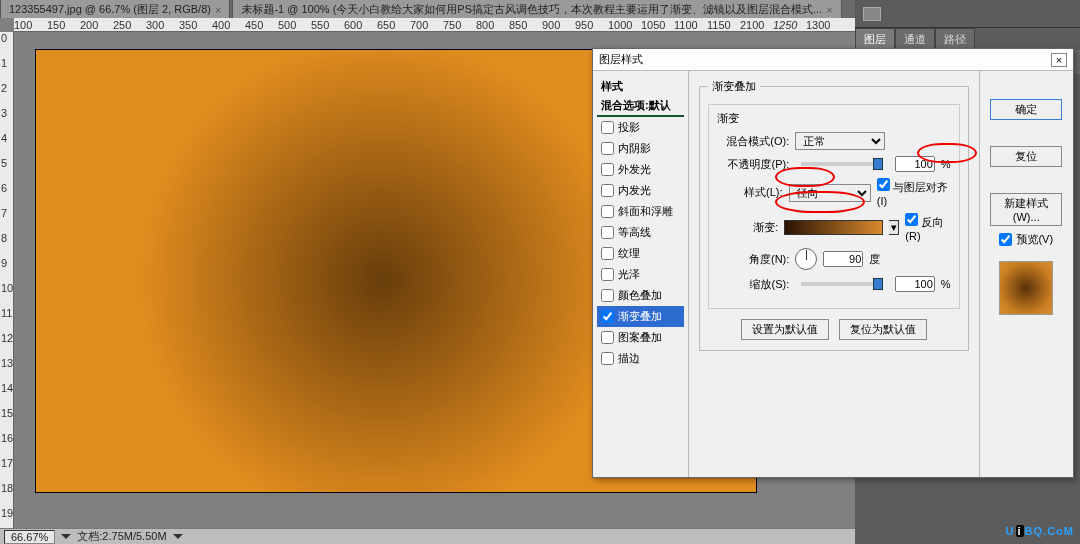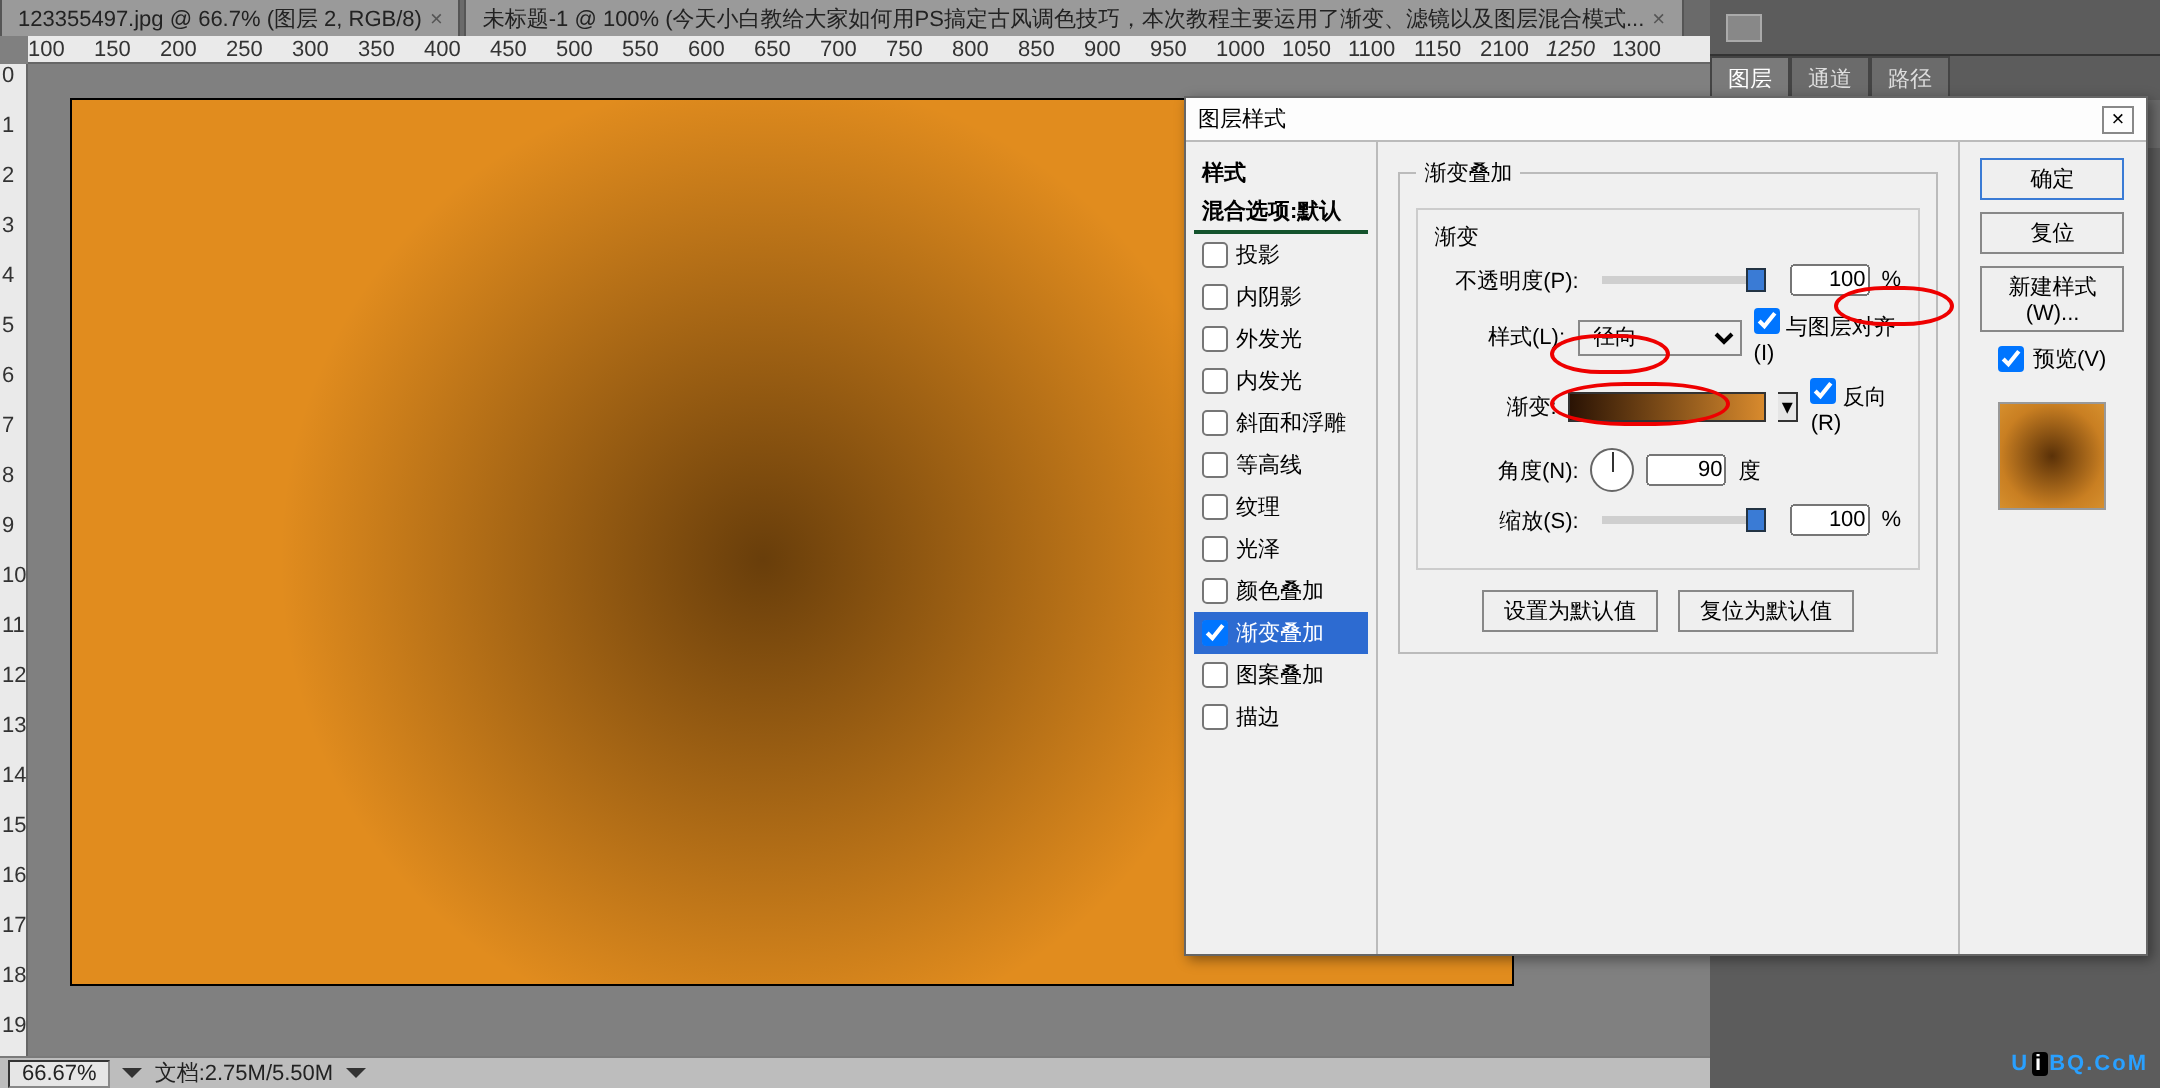--- a/index.html
+++ b/index.html
@@ -63,21 +63,21 @@
 .grad-arrow { width: 12px; height: 15px; border: 1px solid #333; border-left: none; display: inline-flex; align-items: center; justify-content: center; background: #e5e5e5; }
 .slider { flex: 1; height: 4px; background: #cfcfcf; position: relative; margin: 0 6px; }
 .slider .thumb { position: absolute; top: -4px; width: 10px; height: 12px; background: #3a7bd5; border: 1px solid #234; }
 .angle-dial { width: 22px; height: 22px; border: 1px solid #666; border-radius: 50%; background: #fff; position: relative; }
 .angle-dial::after { content: ""; position: absolute; left: 10px; top: 1px; width: 1px; height: 10px; background: #333; }
 .btn-row { display: flex; gap: 10px; justify-content: center; margin-top: 10px; }
 .btn-row button { padding: 2px 10px; border: 1px solid #888; background: #efefef; cursor: pointer; }
 .circle-red { position: absolute; border: 2px solid #e00; border-radius: 50%/60%; pointer-events: none; }
 
 .dlg-right { width: 96px; border-left: 1px solid #bbb; padding: 8px 6px; display: flex; flex-direction: column; gap: 6px; align-items: center; }
-.dlg-right button { width: 72px; padding: 2px 0; border: 1px solid #888; background: #efefef; cursor: pointer; }
+.dlg-right button { width: 72px; padding: 2px 0; border: 1px solid #888; background: #efefef; cursor: pointer; margin-top: 20px; }
 .dlg-right label { display: flex; align-items: center; gap: 4px; }
 .dlg-right .swatch { width: 54px; height: 54px; background: radial-gradient(circle at 50% 50%, #5a3108 0%, #c97f22 70%, #d68f2d 100%); border: 1px solid #999; margin-top: 8px; }
 
 
 .wm { position: absolute; right: 6px; bottom: 4px; color: #29a0ff; font-size: 18px; font-weight: bold; letter-spacing: 1px; font-family: Arial, sans-serif; }
 .wm .i { color: #fff; background: #000; padding: 0 2px; margin: 0 1px; border-radius: 2px; }
 </style>
 </head>
 <body>
 
@@ -230,20 +230,24 @@
           </label>
         </div>
     </div>
 
     <div class="settings">
       <fieldset>
         <legend>渐变叠加</legend>
         <div class="inner">
           <div style="margin-bottom:4px;">渐变</div>
 
+          <div class="frow">
+            <span class="lab">混合模式(O):</span>
+            <select><option>正常</option></select>
+          </div>
 
           <div class="frow">
             <span class="lab">不透明度(P):</span>
             <div class="slider">
                 <div class="thumb" style="left:calc(100% - 10px);"></div>
               </div>
             <input class="num" value="100" style="">
             <span>%</span>
           </div>
 

